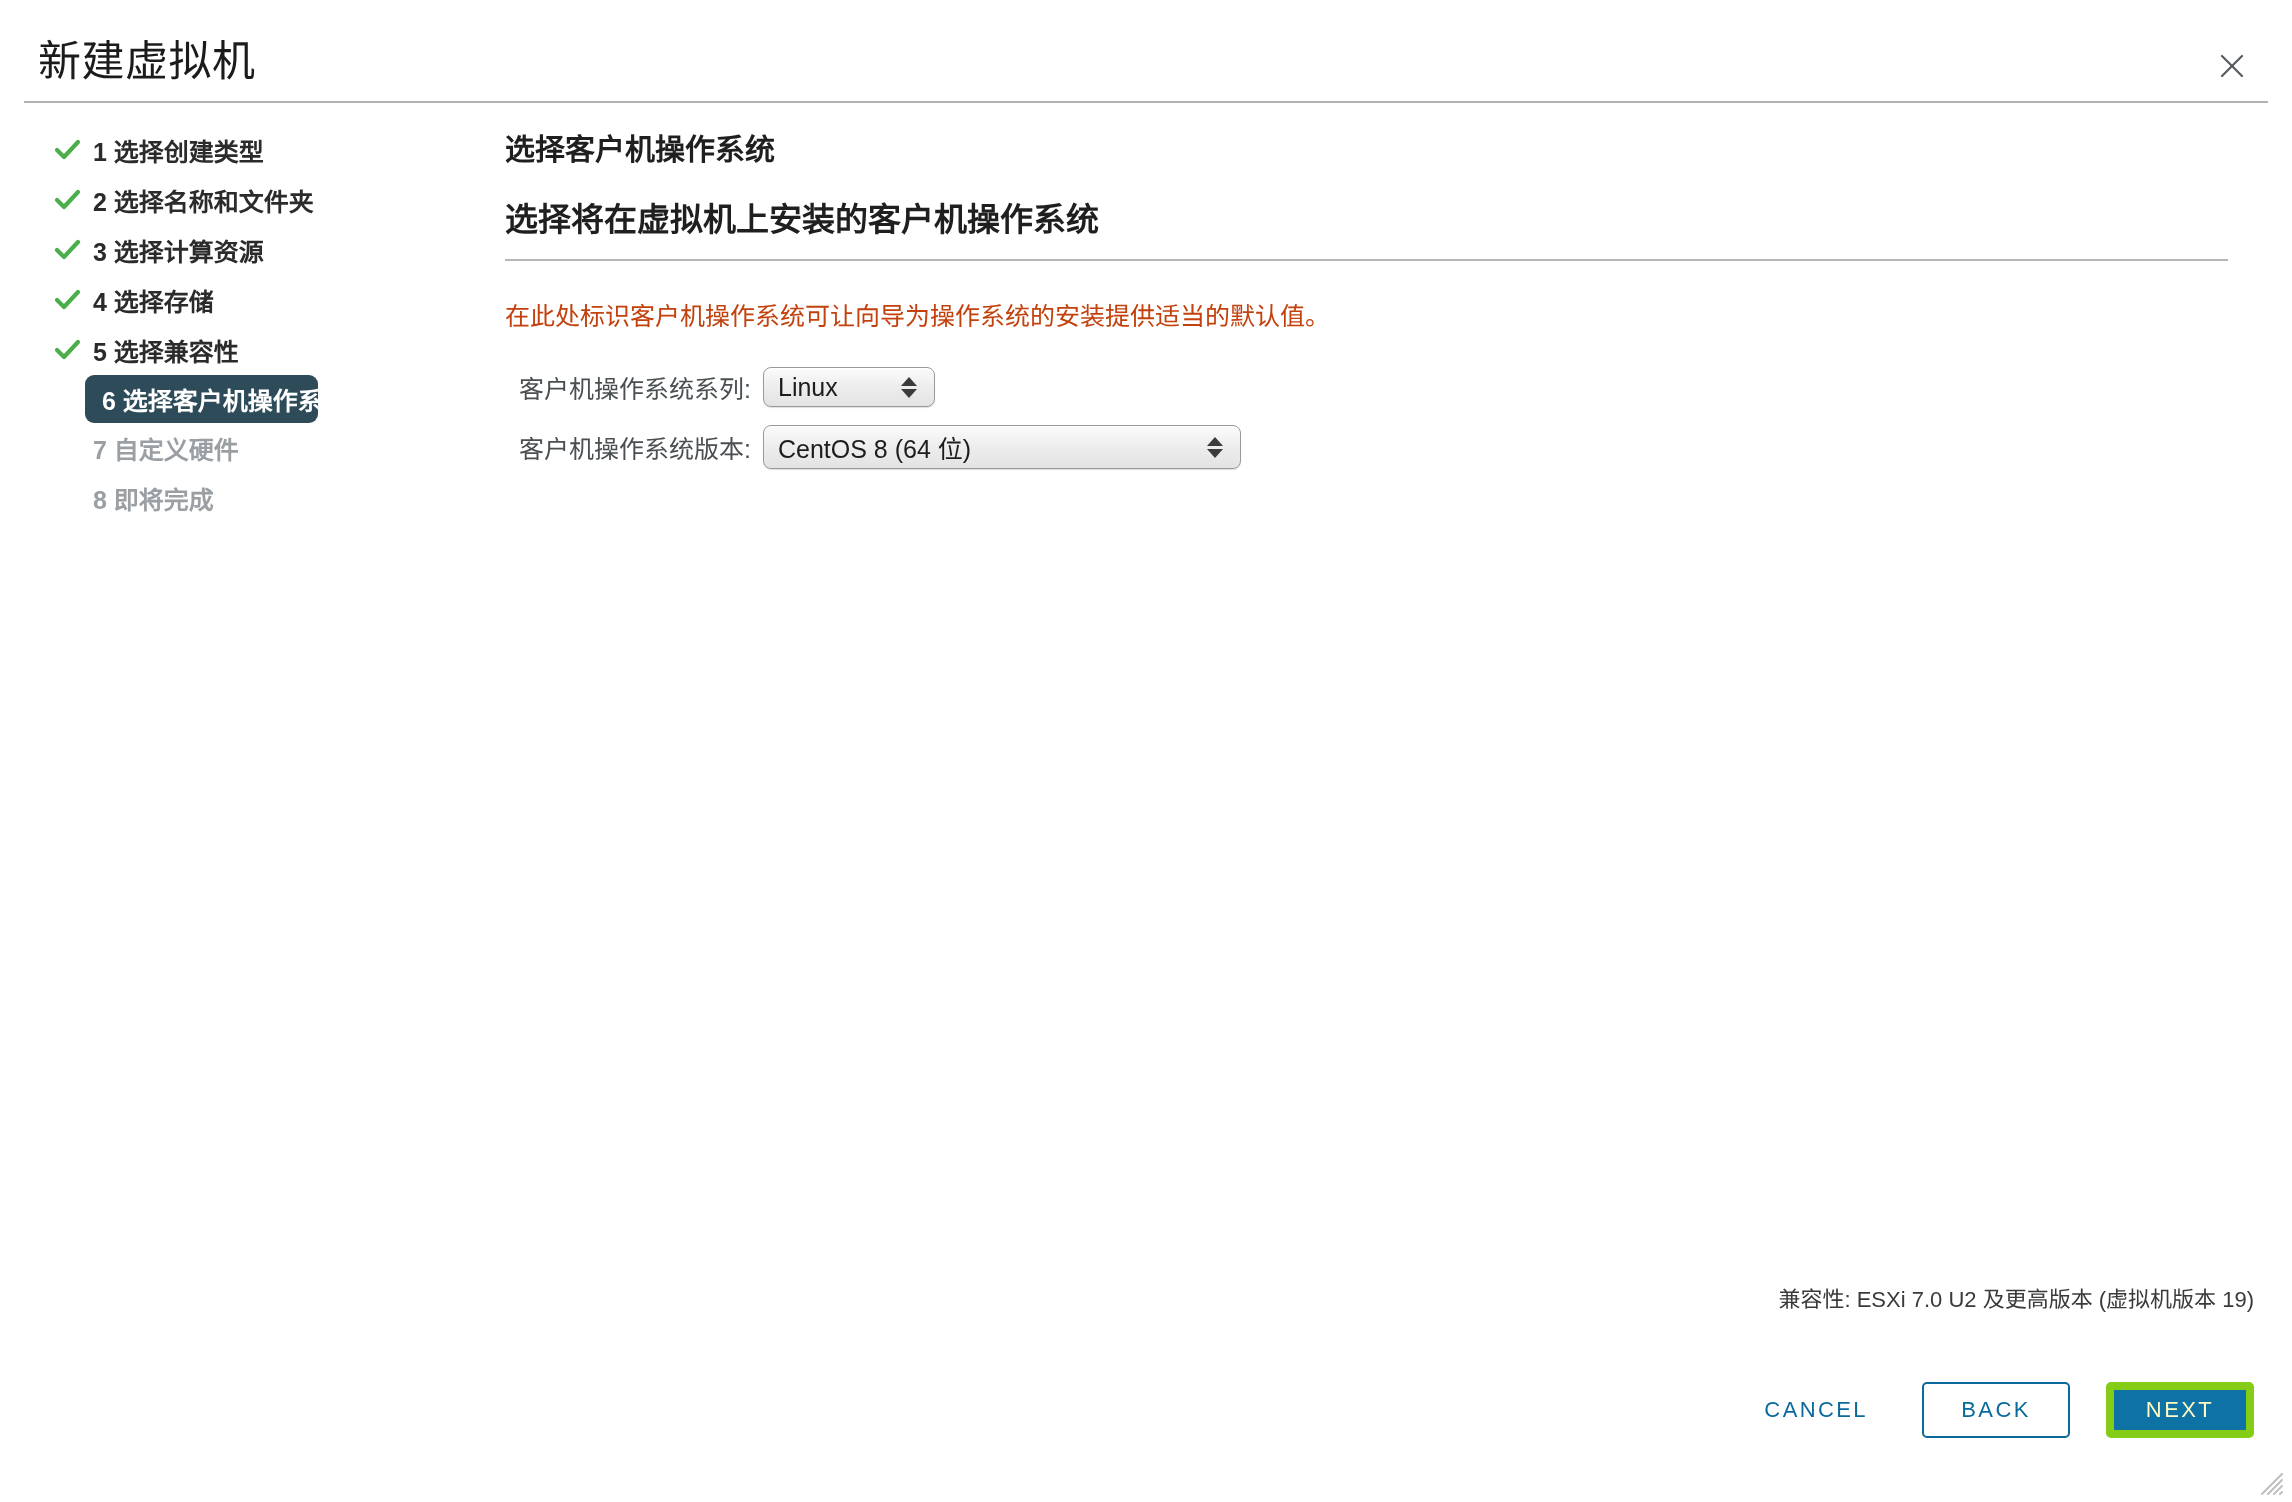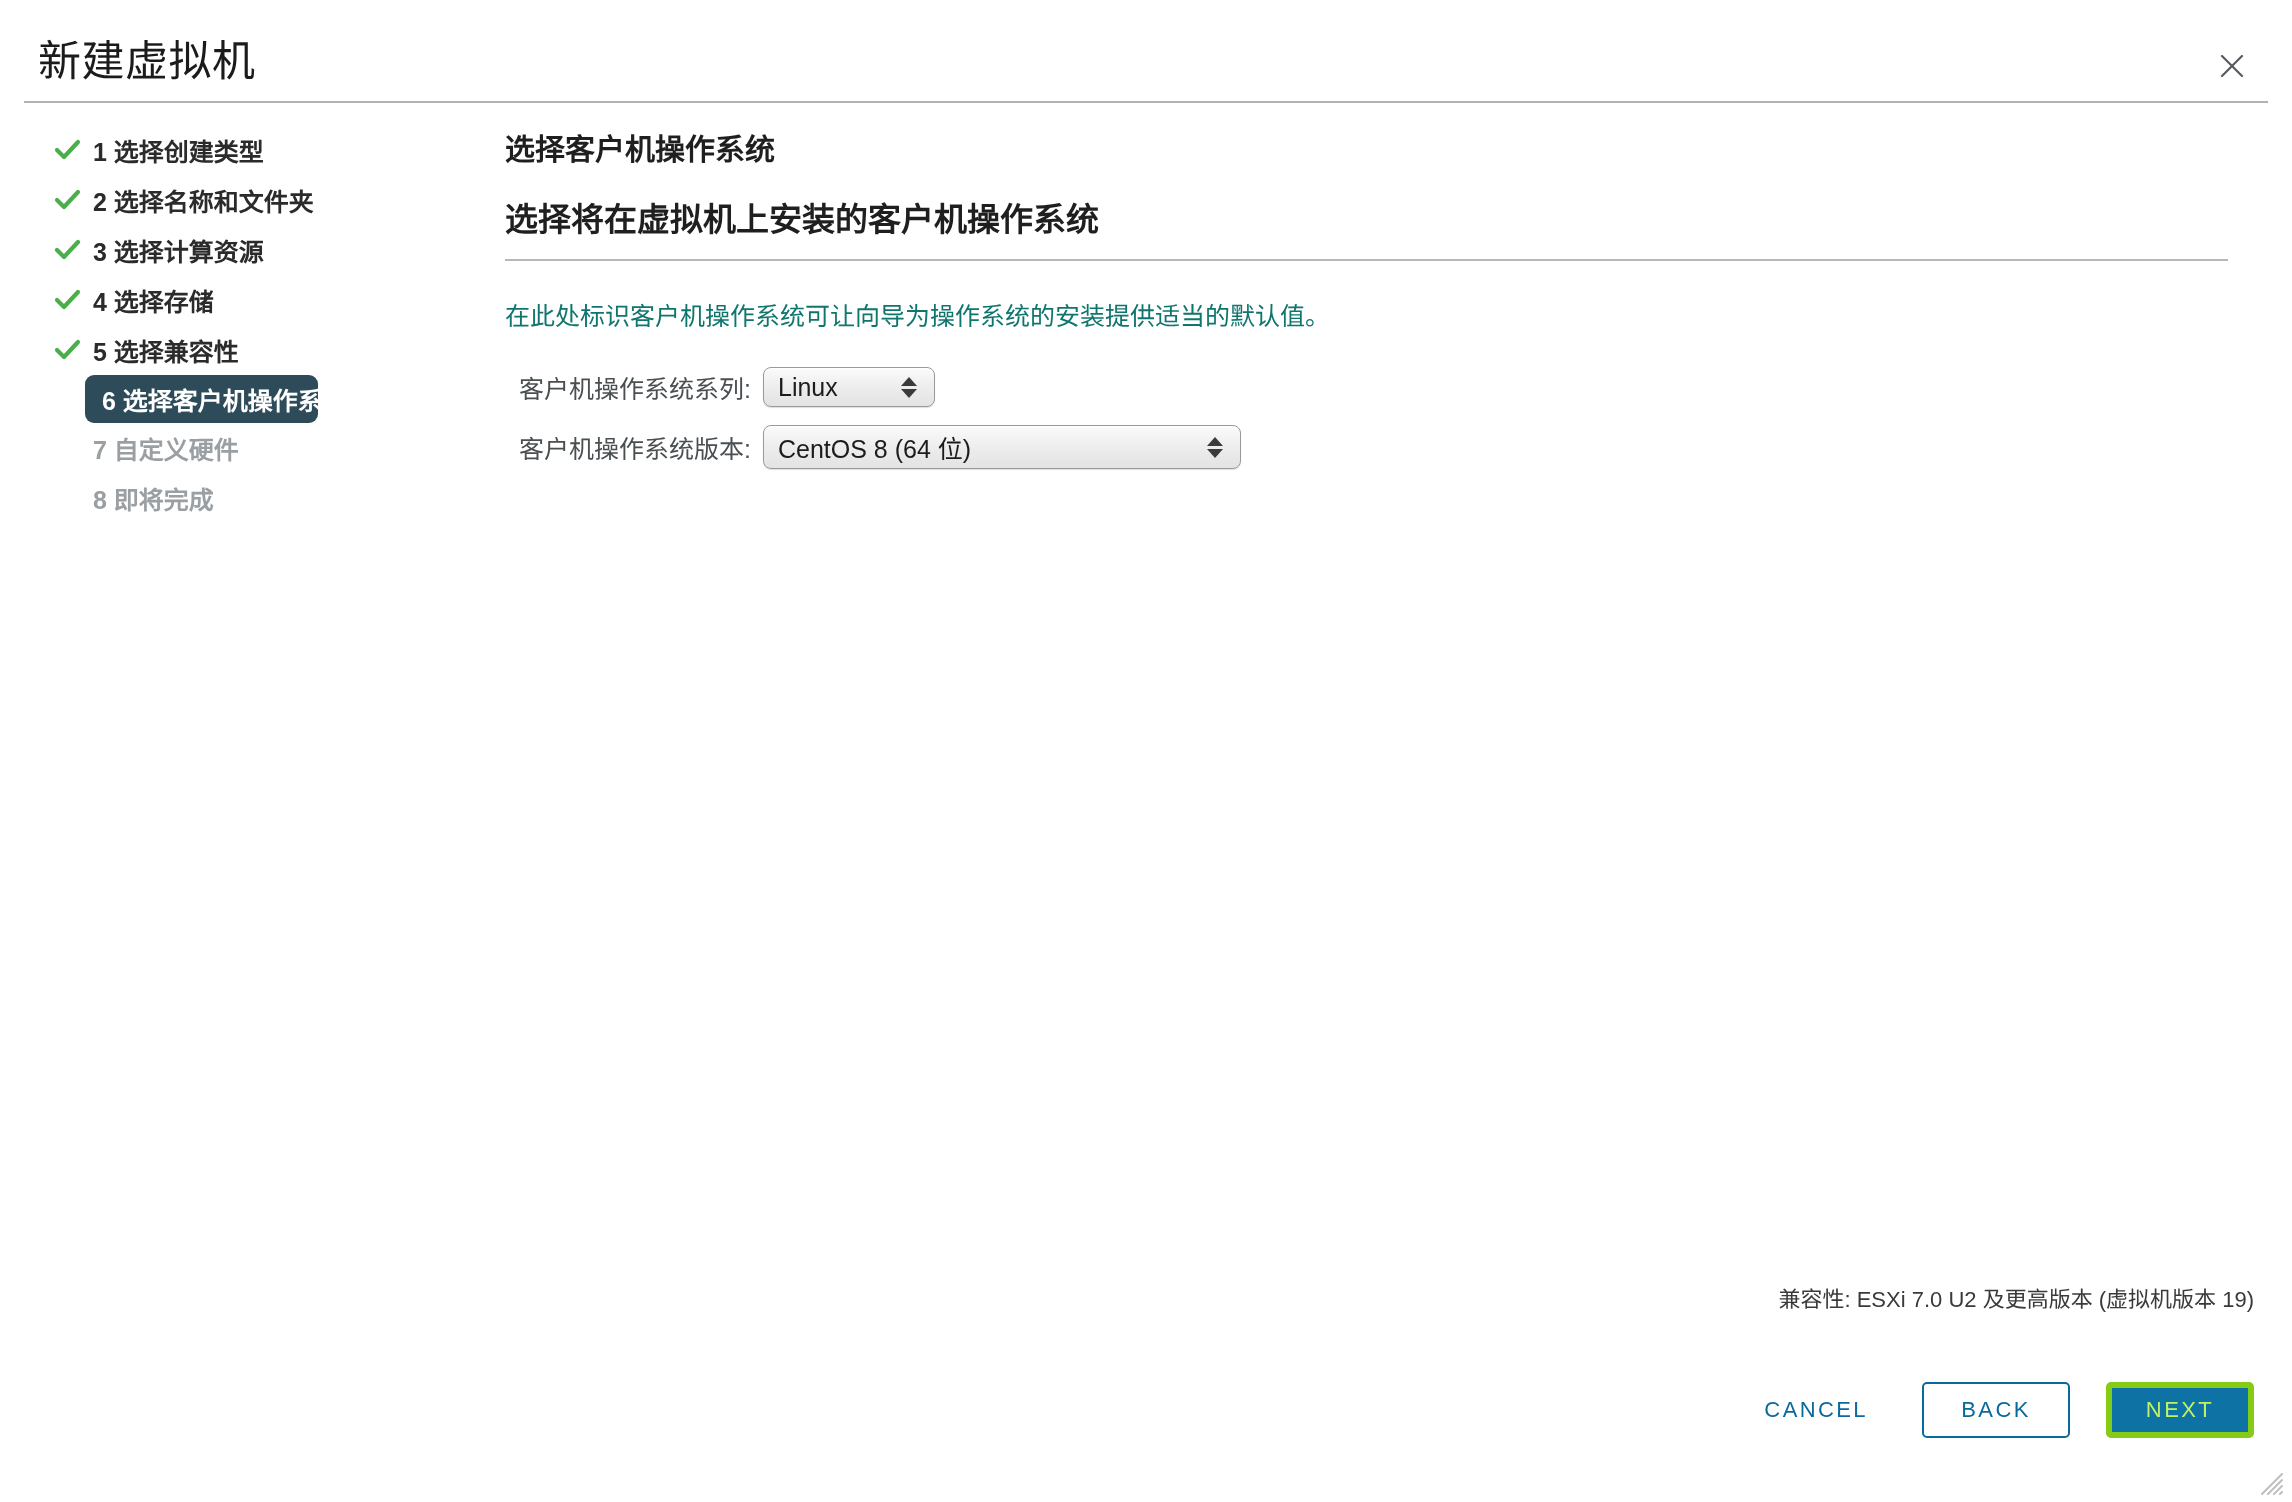--- a/index.html
+++ b/index.html
@@ -115,21 +115,21 @@
     white-space: nowrap;
   }
   .content-rule {
     margin-top: 18px;
     width: 1723px; height: 2px;
     background: #b5b8ba;
   }
   .content-desc {
     margin-top: 35px;
     font-size: 25px;
-    color: #0f766e;
+    color: #c2410c;
     font-weight: 400;
     white-space: nowrap;
   }
 
   
   .form {
     margin-top: 32px;
   }
   .form-row {
     display: flex;
@@ -220,23 +220,23 @@
   }
   .btn-back {
     color: #0b6a9c;
     background: #ffffff;
     border: 2px solid #0b6a9c;
     border-radius: 5px;
     height: 56px;
     width: 148px;
   }
   .btn-next {
-    color: #bef264;
+    color: #fef9c3;
     background: #0e72a4;
-    border: 6px solid #84cc16;
+    border: 8px solid #84cc16;
     border-radius: 5px;
     height: 56px;
     width: 148px;
   }
 
   
   .resize-grip {
     position: absolute;
     right: 8px; bottom: 6px;
     width: 28px; height: 28px;

